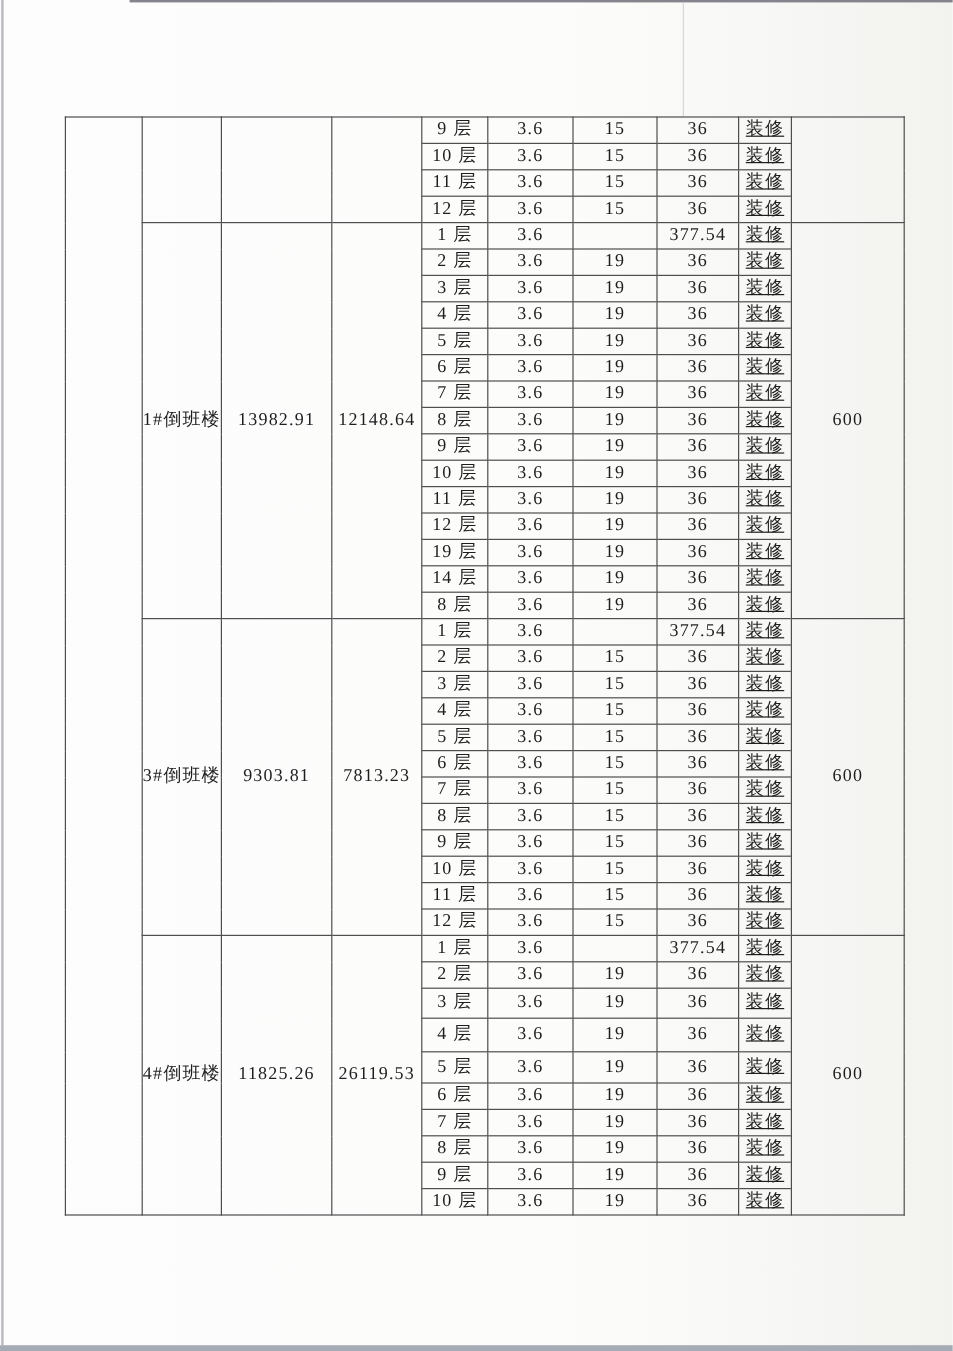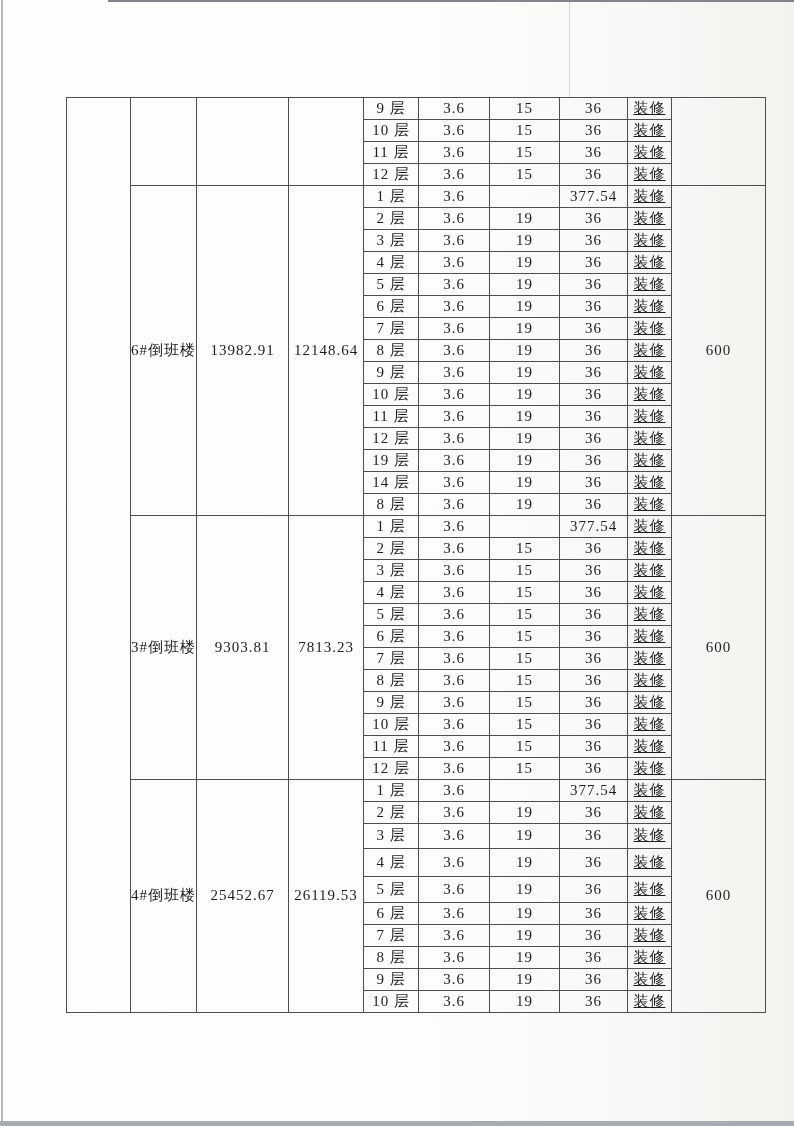--- a/index.html
+++ b/index.html
@@ -22,21 +22,21 @@
   }
   .scan-edge-bottom {
     position:absolute; left:0; bottom:0; width:794px; height:5px;
     background:#a6acb5;
   }
   .scan-streak {
     position:absolute; left:569px; top:2px; width:1px; height:95px;
     background:#d6d6db;
   }
   table.floors {
-    position:absolute; left:66px; top:97px; width:699px;
+    position:absolute; left:54px; top:97px; width:699px;
     border-collapse:collapse; table-layout:fixed;
   }
   table.floors td {
     border:1px solid #4e4e4e;
     padding:0; margin:0;
     text-align:center; vertical-align:middle;
     font-size:15px; color:#1e1e1e; line-height:1.3;
     overflow:hidden;
   }
   td.num { letter-spacing:1px; }
@@ -94,21 +94,21 @@
           <td class="cjk">装修</td>
         </tr>
         <tr style="height: 22px;">
           <td class="num">12 层</td>
           <td class="num">3.6</td>
           <td class="num">15</td>
           <td class="num">36</td>
           <td class="cjk">装修</td>
         </tr>
         <tr style="height: 22px;">
-          <td class="col-b" rowspan="15">6#倒班楼</td>
+          <td class="col-b" rowspan="15">1#倒班楼</td>
           <td class="num" rowspan="15">13982.91</td>
           <td class="col-d" rowspan="15">12148.64</td>
           <td class="num">1 层</td>
           <td class="num">3.6</td>
           <td class="num"></td>
           <td class="num">377.54</td>
           <td class="cjk">装修</td>
           <td class="num" rowspan="15">600</td>
         </tr>
         <tr style="height: 22px;">
@@ -292,21 +292,21 @@
         </tr>
         <tr style="height: 22px;">
           <td class="num">12 层</td>
           <td class="num">3.6</td>
           <td class="num">15</td>
           <td class="num">36</td>
           <td class="cjk">装修</td>
         </tr>
         <tr style="height: 22px;">
           <td class="col-b" rowspan="10">4#倒班楼</td>
-          <td class="num" rowspan="10">25452.67</td>
+          <td class="num" rowspan="10">11825.26</td>
           <td class="col-d" rowspan="10">26119.53</td>
           <td class="num">1 层</td>
           <td class="num">3.6</td>
           <td class="num"></td>
           <td class="num">377.54</td>
           <td class="cjk">装修</td>
           <td class="num" rowspan="10">600</td>
         </tr>
         <tr style="height: 22px;">
           <td class="num">2 层</td>

